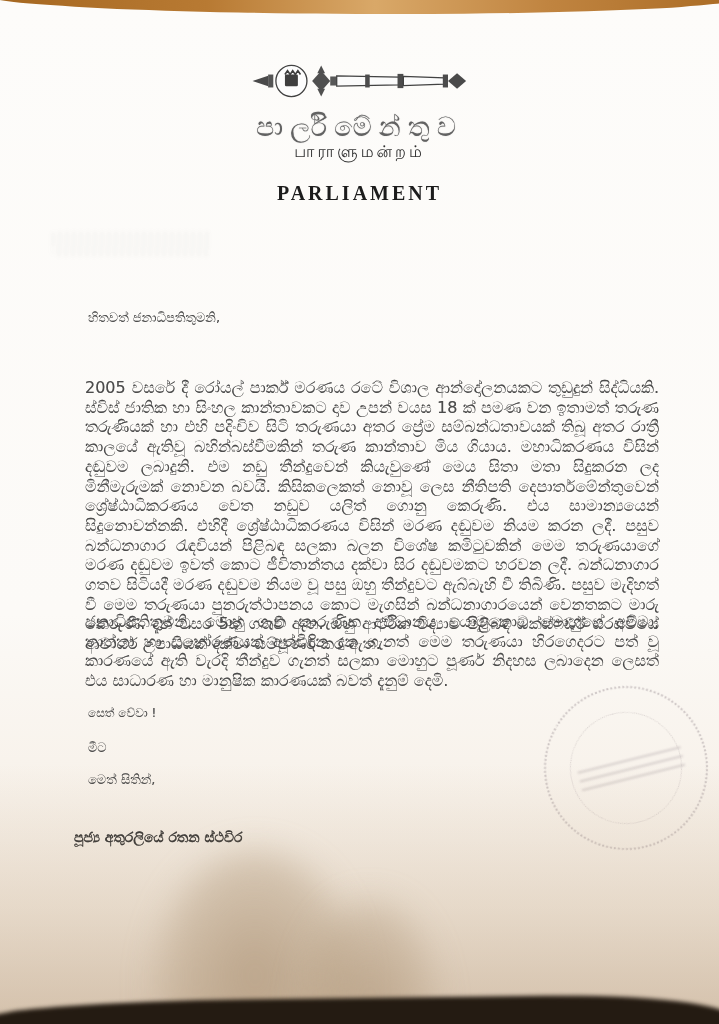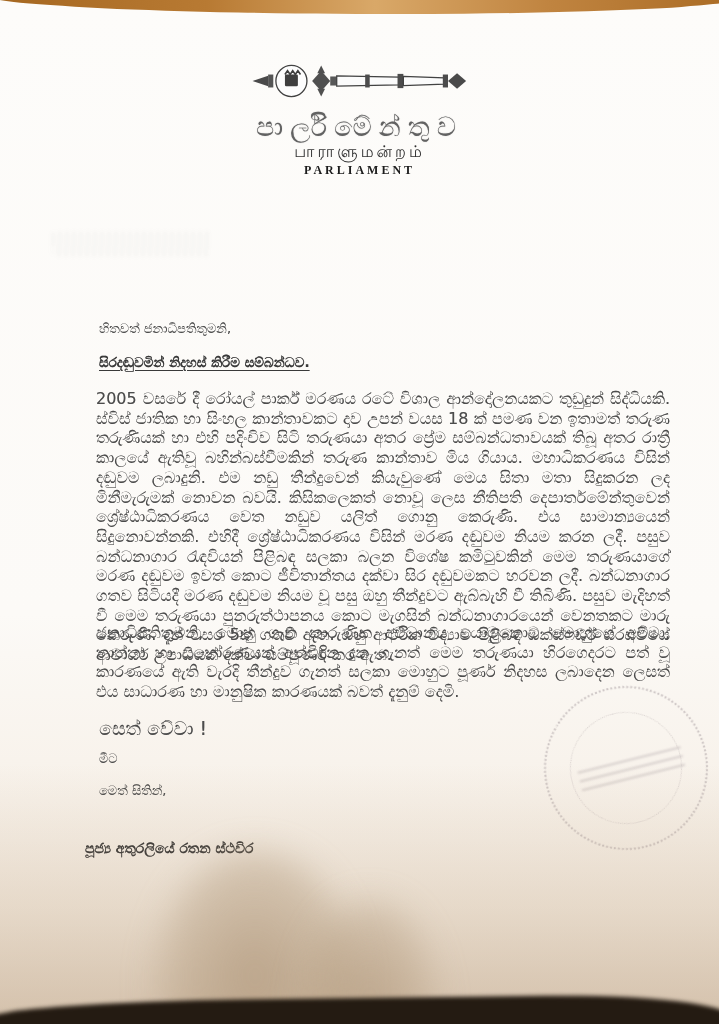--- a/index.html
+++ b/index.html
@@ -25,39 +25,39 @@
   .title-si{
     font-size:27px;letter-spacing:7px;color:#626262;
     font-family:"DejaVu Sans",sans-serif;line-height:30px;
     text-shadow:0 0 1px rgba(90,90,90,.45);
   }
   .title-ta{
     font-size:16px;letter-spacing:3px;color:#303030;line-height:20px;
   }
   .title-en{
     font-family:"Liberation Serif","DejaVu Serif",serif;
-    font-size:12px;font-weight:bold;letter-spacing:3px;color:#1c1c1c;margin-top:1px;
+    font-size:20px;font-weight:bold;letter-spacing:3px;color:#1c1c1c;margin-top:20px;
   }
   
   .smudge{
     position:absolute;top:231px;left:52px;width:158px;height:26px;
     background:
       repeating-linear-gradient(92deg,rgba(120,120,120,.18) 0 2px,transparent 2px 7px);
     border-radius:4px;filter:blur(2.1px);opacity:.55;
   }
-  .txt{position:absolute;margin:11px;color:#4c4c4c;text-shadow:0 0 .6px rgba(80,80,80,.5);}
+  .txt{position:absolute;margin:0;color:#4c4c4c;text-shadow:0 0 .6px rgba(80,80,80,.5);}
   .salutation{top:310px;left:88px;font-size:13px;}
   .subject{
     top:343px;left:88px;font-size:13.5px;font-weight:bold;color:#3a3a3a;
     text-decoration:underline;text-underline-offset:3px;
   }
   .para{width:574px;text-align:justify;font-size:16px;line-height:19.7px;}
   .para1{top:378px;left:85px;}
   .para2{top:612px;left:85px;}
-  .blessing{top:706px;left:88px;font-size:19px;}
+  .blessing{top:706px;left:88px;font-size:12px;}
   .closing{top:740px;left:88px;font-size:13px;text-align:center;}
   .closing2{top:772px;left:88px;font-size:13px;}
   .signatory{top:829px;left:74px;font-size:14px;font-weight:bold;color:#2d2d2d;}
   
   .stamp{
     position:absolute;top:686px;left:544px;width:164px;height:164px;
     opacity:.42;filter:blur(.7px);transform:rotate(-14deg);
   }
   .stamp .ring-outer{
     position:absolute;inset:0;border-radius:50%;
@@ -127,21 +127,20 @@
       </svg>
       <div class="title-si">පාර්ලිමේන්තුව</div>
       <div class="title-ta">பாராளுமன்றம்</div>
       <div class="title-en">PARLIAMENT</div>
     </header>
 
     <div class="smudge"></div>
 
     <p class="txt salutation">හිතවත් ජනාධිපතිතුමනි,</p>
 
-    <p class="txt subject">සිරදඬුවමින් නිදහස් කිරීම සම්බන්ධව.</p>
 
     <p class="txt para para1">2005 වසරේ දී රෝයල් පාර්ක් මරණය රටේ විශාල ආන්දෝලනයකට තුඩුදුන් සිද්ධියකි. ස්විස් ජාතික හා සිංහල කාන්තාවකට දාව උපන් වයස 18 ක් පමණ වන ඉතාමත් තරුණ තරුණියක් හා එහි පදිංචිව සිටි තරුණයා අතර ප්‍රේම සම්බන්ධතාවයක් තිබූ අතර රාත්‍රී කාලයේ ඇතිවූ බහින්බස්වීමකින් තරුණ කාන්තාව මිය ගියාය. මහාධිකරණය විසින් දඬුවම ලබාදුනි. එම නඩු තීන්දුවෙන් කියැවුණේ මෙය සිතා මතා සිදුකරන ලද මිනීමැරුමක් නොවන බවයි. කිසිකලෙකත් නොවූ ලෙස නීතිපති දෙපාර්තමේන්තුවෙන් ශ්‍රේෂ්ඨාධිකරණය වෙත නඩුව යලිත් ගොනු කෙරුණි. එය සාමාන්‍යයෙන් සිදුනොවන්නකි. එහිදී ශ්‍රේෂ්ඨාධිකරණය විසින් මරණ දඬුවම නියම කරන ලදී. පසුව බන්ධනාගාර රැඳවියන් පිළිබඳ සලකා බලන විශේෂ කමිටුවකින් මෙම තරුණයාගේ මරණ දඬුවම ඉවත් කොට ජීවිතාන්තය දක්වා සිර දඬුවමකට හරවන ලදී. බන්ධනාගාර ගතව සිටියදී මරණ දඬුවම නියම වූ පසු ඔහු තීන්දුවට ඇබ්බැහි වී තිබිණි. පසුව මැදිහත් වී මෙම තරුණයා පුනරුත්ථාපනය කොට මැගසින් බන්ධනාගාරයෙන් වෙනතකට මාරු කෙරුණි. දැන් වසර 5ක් ගතවී ඇත. ඔහු ආර්ථික විද්‍යාව පිළිබඳ ඔක්ස්ෆර්ඩ් සරසවියේ ආචාර්ය උපාධියක් දක්වා සම්පූර්ණ කර ඇත.</p>
 
     <p class="txt para para2">ජනාධිපතිතුමනි, මොහු ගැන කාරුණික අවධානය යොමුකොට මොහුගේ අම්මා, තාත්තා හා සහෝරණයක් අත්විඳින දුක ගැනත් මෙම තරුණයා හිරගෙදරට පත් වූ කාරණයේ ඇති වැරදි තීන්දුව ගැනත් සලකා මොහුට පූර්ණ නිදහස ලබාදෙන ලෙසත් එය සාධාරණ හා මානුෂික කාරණයක් බවත් දැනුම් දෙමි.</p>
 
     <p class="txt blessing">සෙත් වේවා !</p>
 
     <p class="txt closing">මීට</p>
 
     <p class="txt closing2">මෙත් සිතින්,</p>

